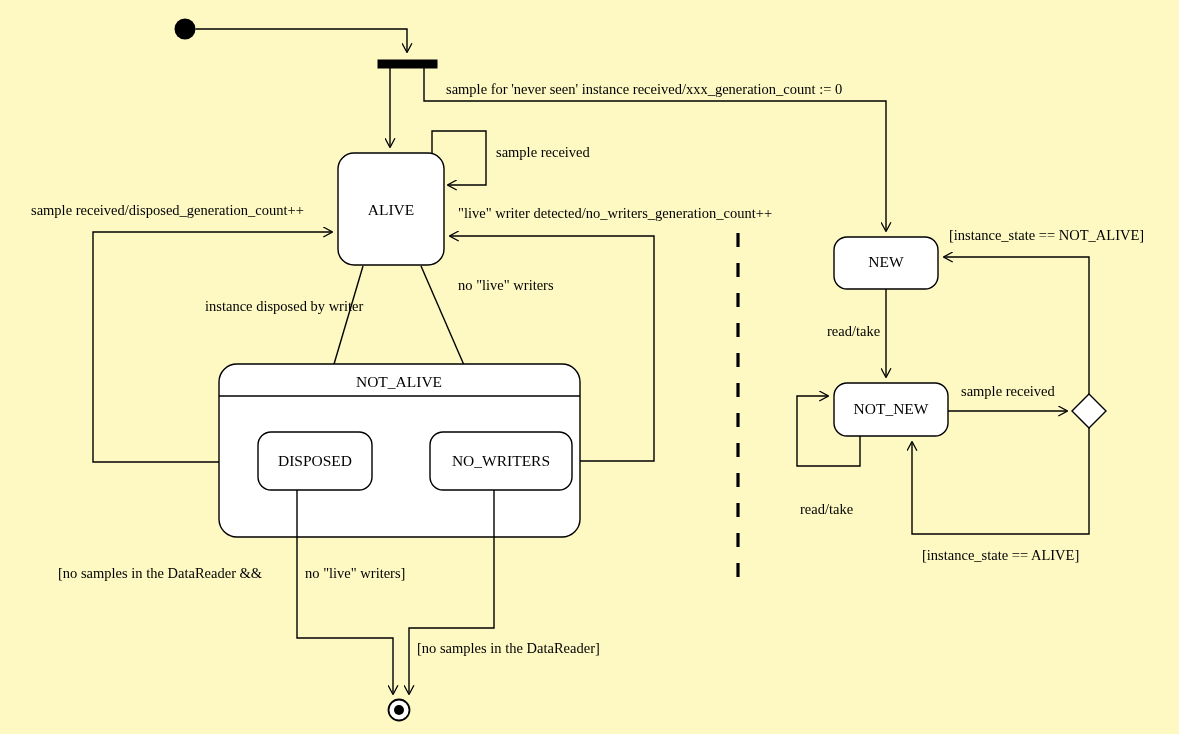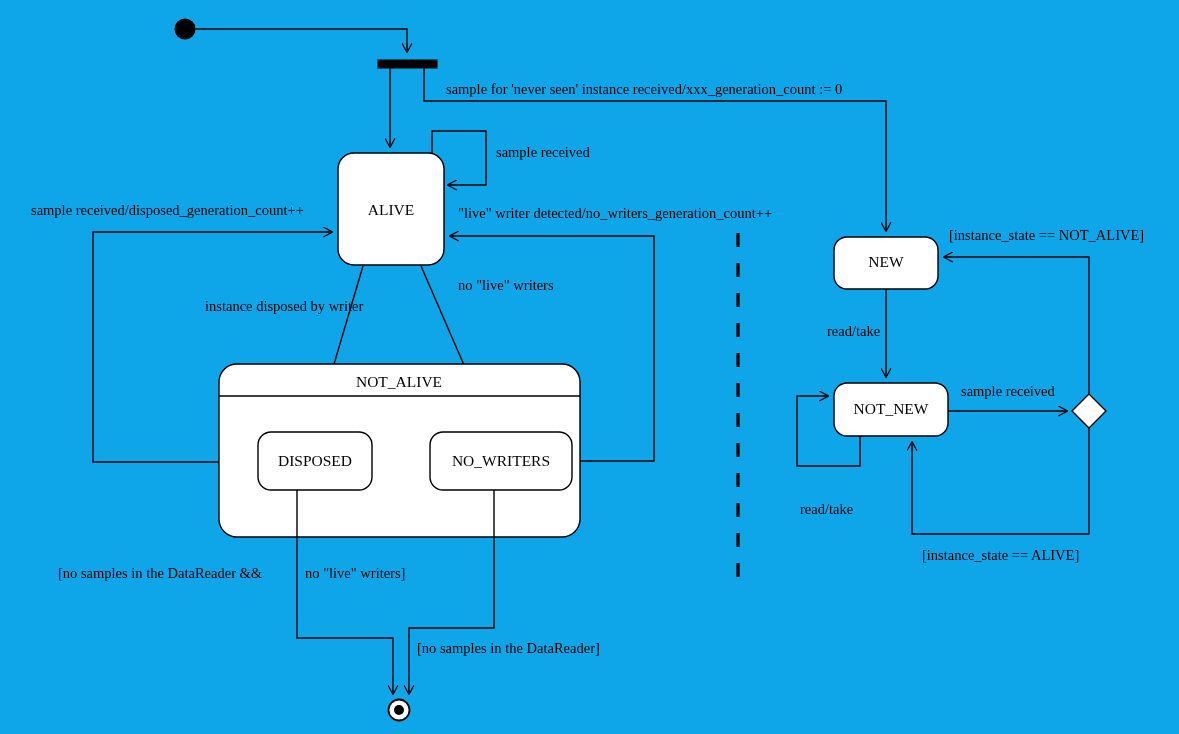--- a/index.html
+++ b/index.html
@@ -10,21 +10,21 @@
   body {
     width: 1179px;
     height: 734px;
     font-family: "Liberation Serif", "DejaVu Serif", serif;
     overflow: hidden;
   }
   #diagram-root {
     position: relative;
     width: 1179px;
     height: 734px;
-    background: #0ea5e9;
+    background: #fef9c3;
   }
   svg#uml {
     display: block;
     width: 1179px;
     height: 734px;
   }
   .edge {
     fill: none;
     stroke: #000000;
     stroke-width: 1.4;

